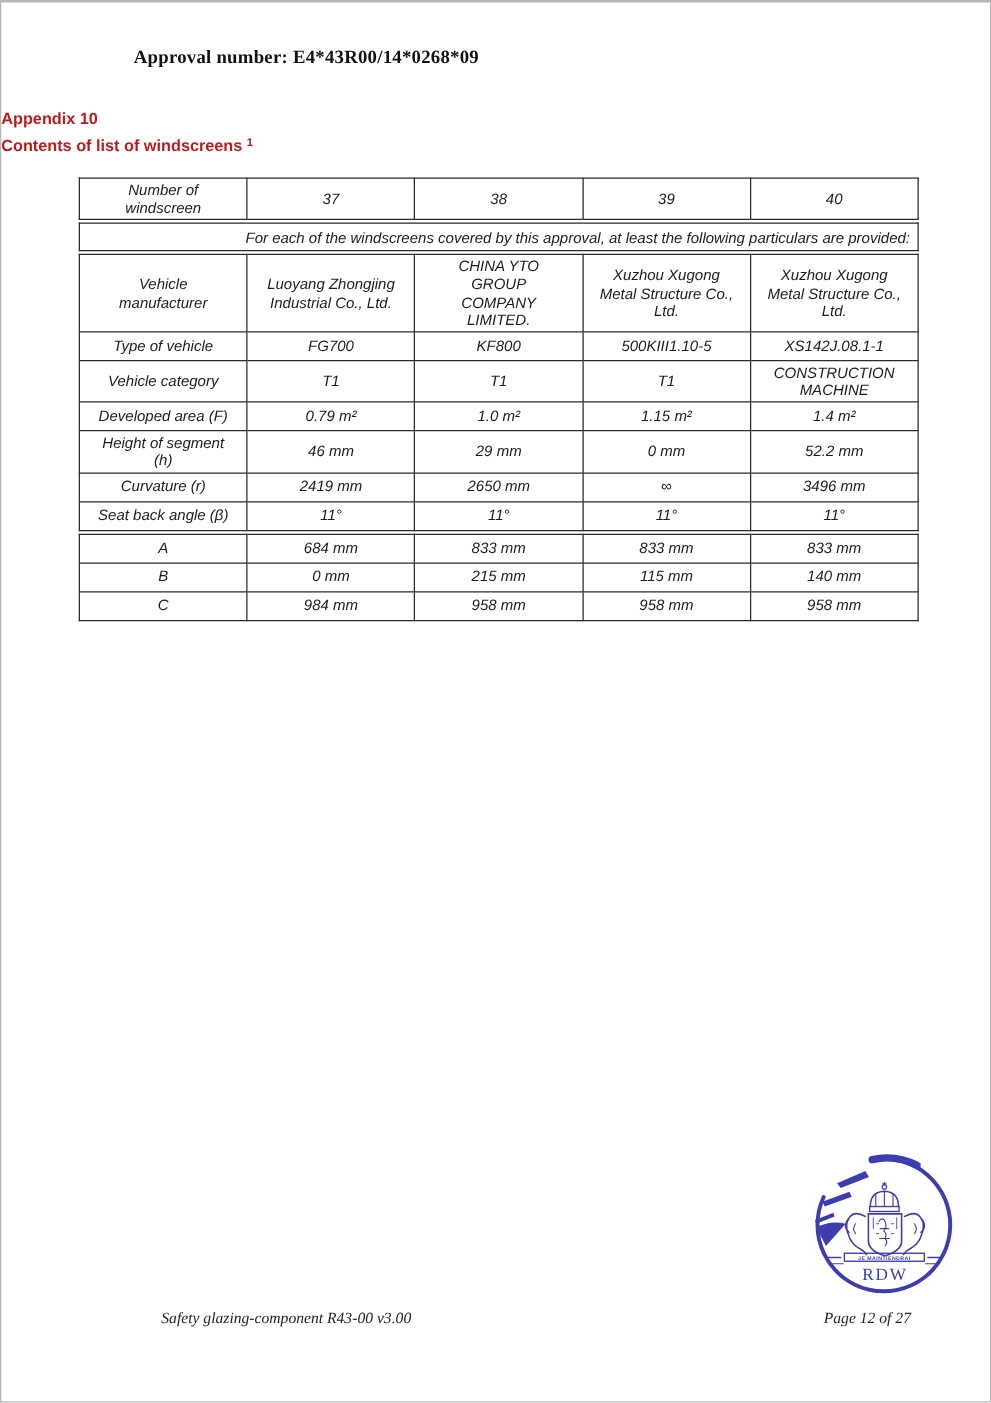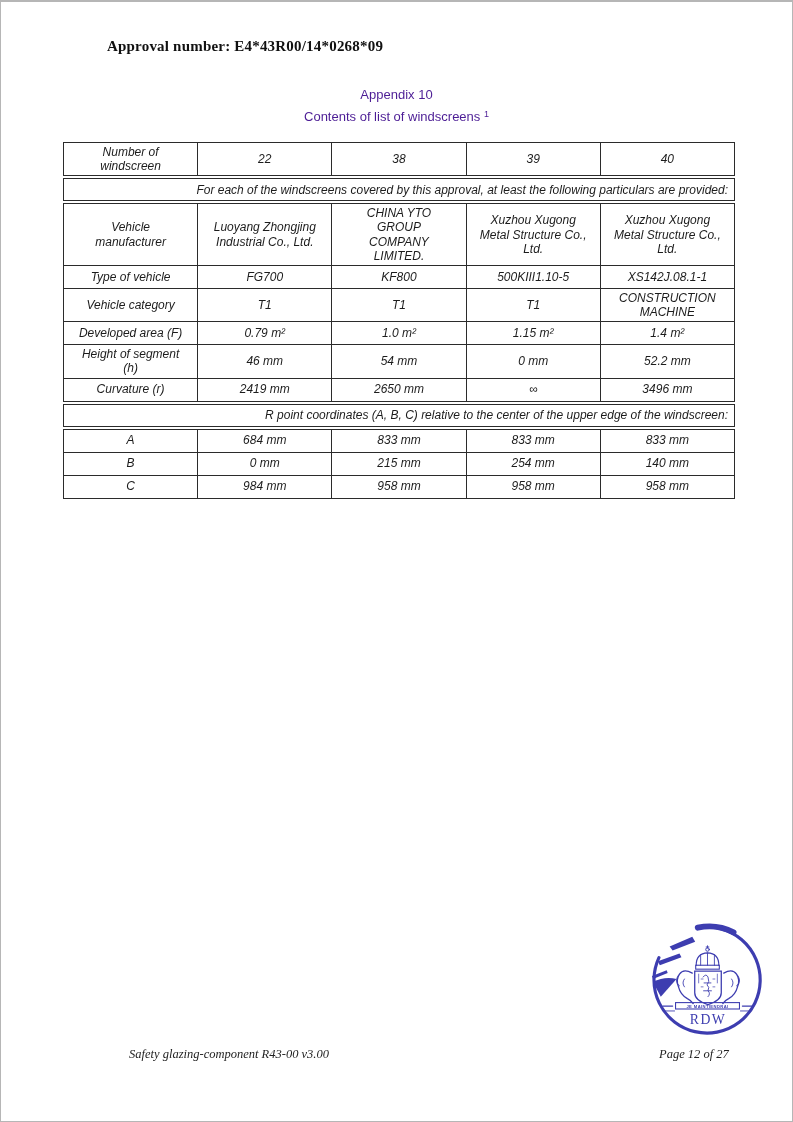--- a/index.html
+++ b/index.html
@@ -7,22 +7,22 @@
     width:793px;height:1122px;position:relative;background:#ffffff;
     box-sizing:border-box;border:1px solid #b6b6b6;border-top:2px solid #b6b6b6;
     overflow:hidden;font-family:"Liberation Sans",sans-serif;color:#1c1c1c;
   }
   .approval{
     position:absolute;left:106px;top:36px;
     font-family:"Liberation Serif",serif;font-weight:bold;font-size:15px;
     letter-spacing:.2px;color:#111;
   }
   .title-line{
-    position:absolute;left:0;width:100%;text-align:center;
-    font-weight:normal;font-size:13px;color:#4c1d95;
+    position:absolute;left:0;width:100%;text-align:left;
+    font-weight:bold;font-size:13px;color:#b91c1c;
   }
   .appendix{top:85px;}
   .contents{top:107px;}
   .contents sup{font-size:9px;vertical-align:4px;}
   .table-wrap{position:absolute;left:62px;top:140px;width:672px;font-style:italic;}
   .table-wrap table{
     width:100%;border-collapse:collapse;table-layout:fixed;
     font-size:12px;color:#1c1c1c;margin:0 0 2px 0;
   }
   td{
@@ -48,21 +48,21 @@
 <div class="title-line appendix">Appendix 10</div>
 <div class="title-line contents"><span>Contents of list of windscreens</span> <sup>1</sup></div>
 
 <div class="table-wrap">
 
   <table>
     <tbody>
         <tr class="rh-head">
       <td style="width:20%">Number of
 windscreen</td>
-      <td style="width:20%">22</td>
+      <td style="width:20%">37</td>
       <td style="width:20%">38</td>
       <td style="width:20%">39</td>
       <td style="width:20%">40</td>
     </tr>
   </tbody>
     </table>
 
   <table>
     <tbody>
         <tr>
@@ -108,56 +108,56 @@
       <td>Developed area (F)</td>
       <td>0.79 m²</td>
       <td>1.0 m²</td>
       <td>1.15 m²</td>
       <td>1.4 m²</td>
     </tr>
     <tr class="rh-1">
       <td>Height of segment
 (h)</td>
       <td>46 mm</td>
-      <td>54 mm</td>
+      <td>29 mm</td>
       <td>0 mm</td>
       <td>52.2 mm</td>
     </tr>
     <tr class="rh-1">
       <td>Curvature (r)</td>
       <td>2419 mm</td>
       <td>2650 mm</td>
       <td>∞</td>
       <td>3496 mm</td>
     </tr>
-  </tbody>
-    </table>
-
-  <table>
-    <tbody>
-        <tr>
-      <td class="note-cell">R point coordinates (A, B, C) relative to the center of the upper edge of the windscreen:</td>
-    </tr>
-  </tbody>
-    </table>
+    <tr class="rh-1">
+      <td>Seat back angle (β)</td>
+      <td>11°</td>
+      <td>11°</td>
+      <td>11°</td>
+      <td>11°</td>
+    </tr>
+  </tbody>
+    </table>
+
 
   <table>
     <tbody>
         <tr class="rh-1">
       <td style="width:20%">A</td>
       <td style="width:20%">684 mm</td>
       <td style="width:20%">833 mm</td>
       <td style="width:20%">833 mm</td>
       <td style="width:20%">833 mm</td>
     </tr>
     <tr class="rh-1">
       <td>B</td>
       <td>0 mm</td>
       <td>215 mm</td>
-      <td>254 mm</td>
+      <td>115 mm</td>
       <td>140 mm</td>
     </tr>
     <tr class="rh-1">
       <td>C</td>
       <td>984 mm</td>
       <td>958 mm</td>
       <td>958 mm</td>
       <td>958 mm</td>
     </tr>
   </tbody>

